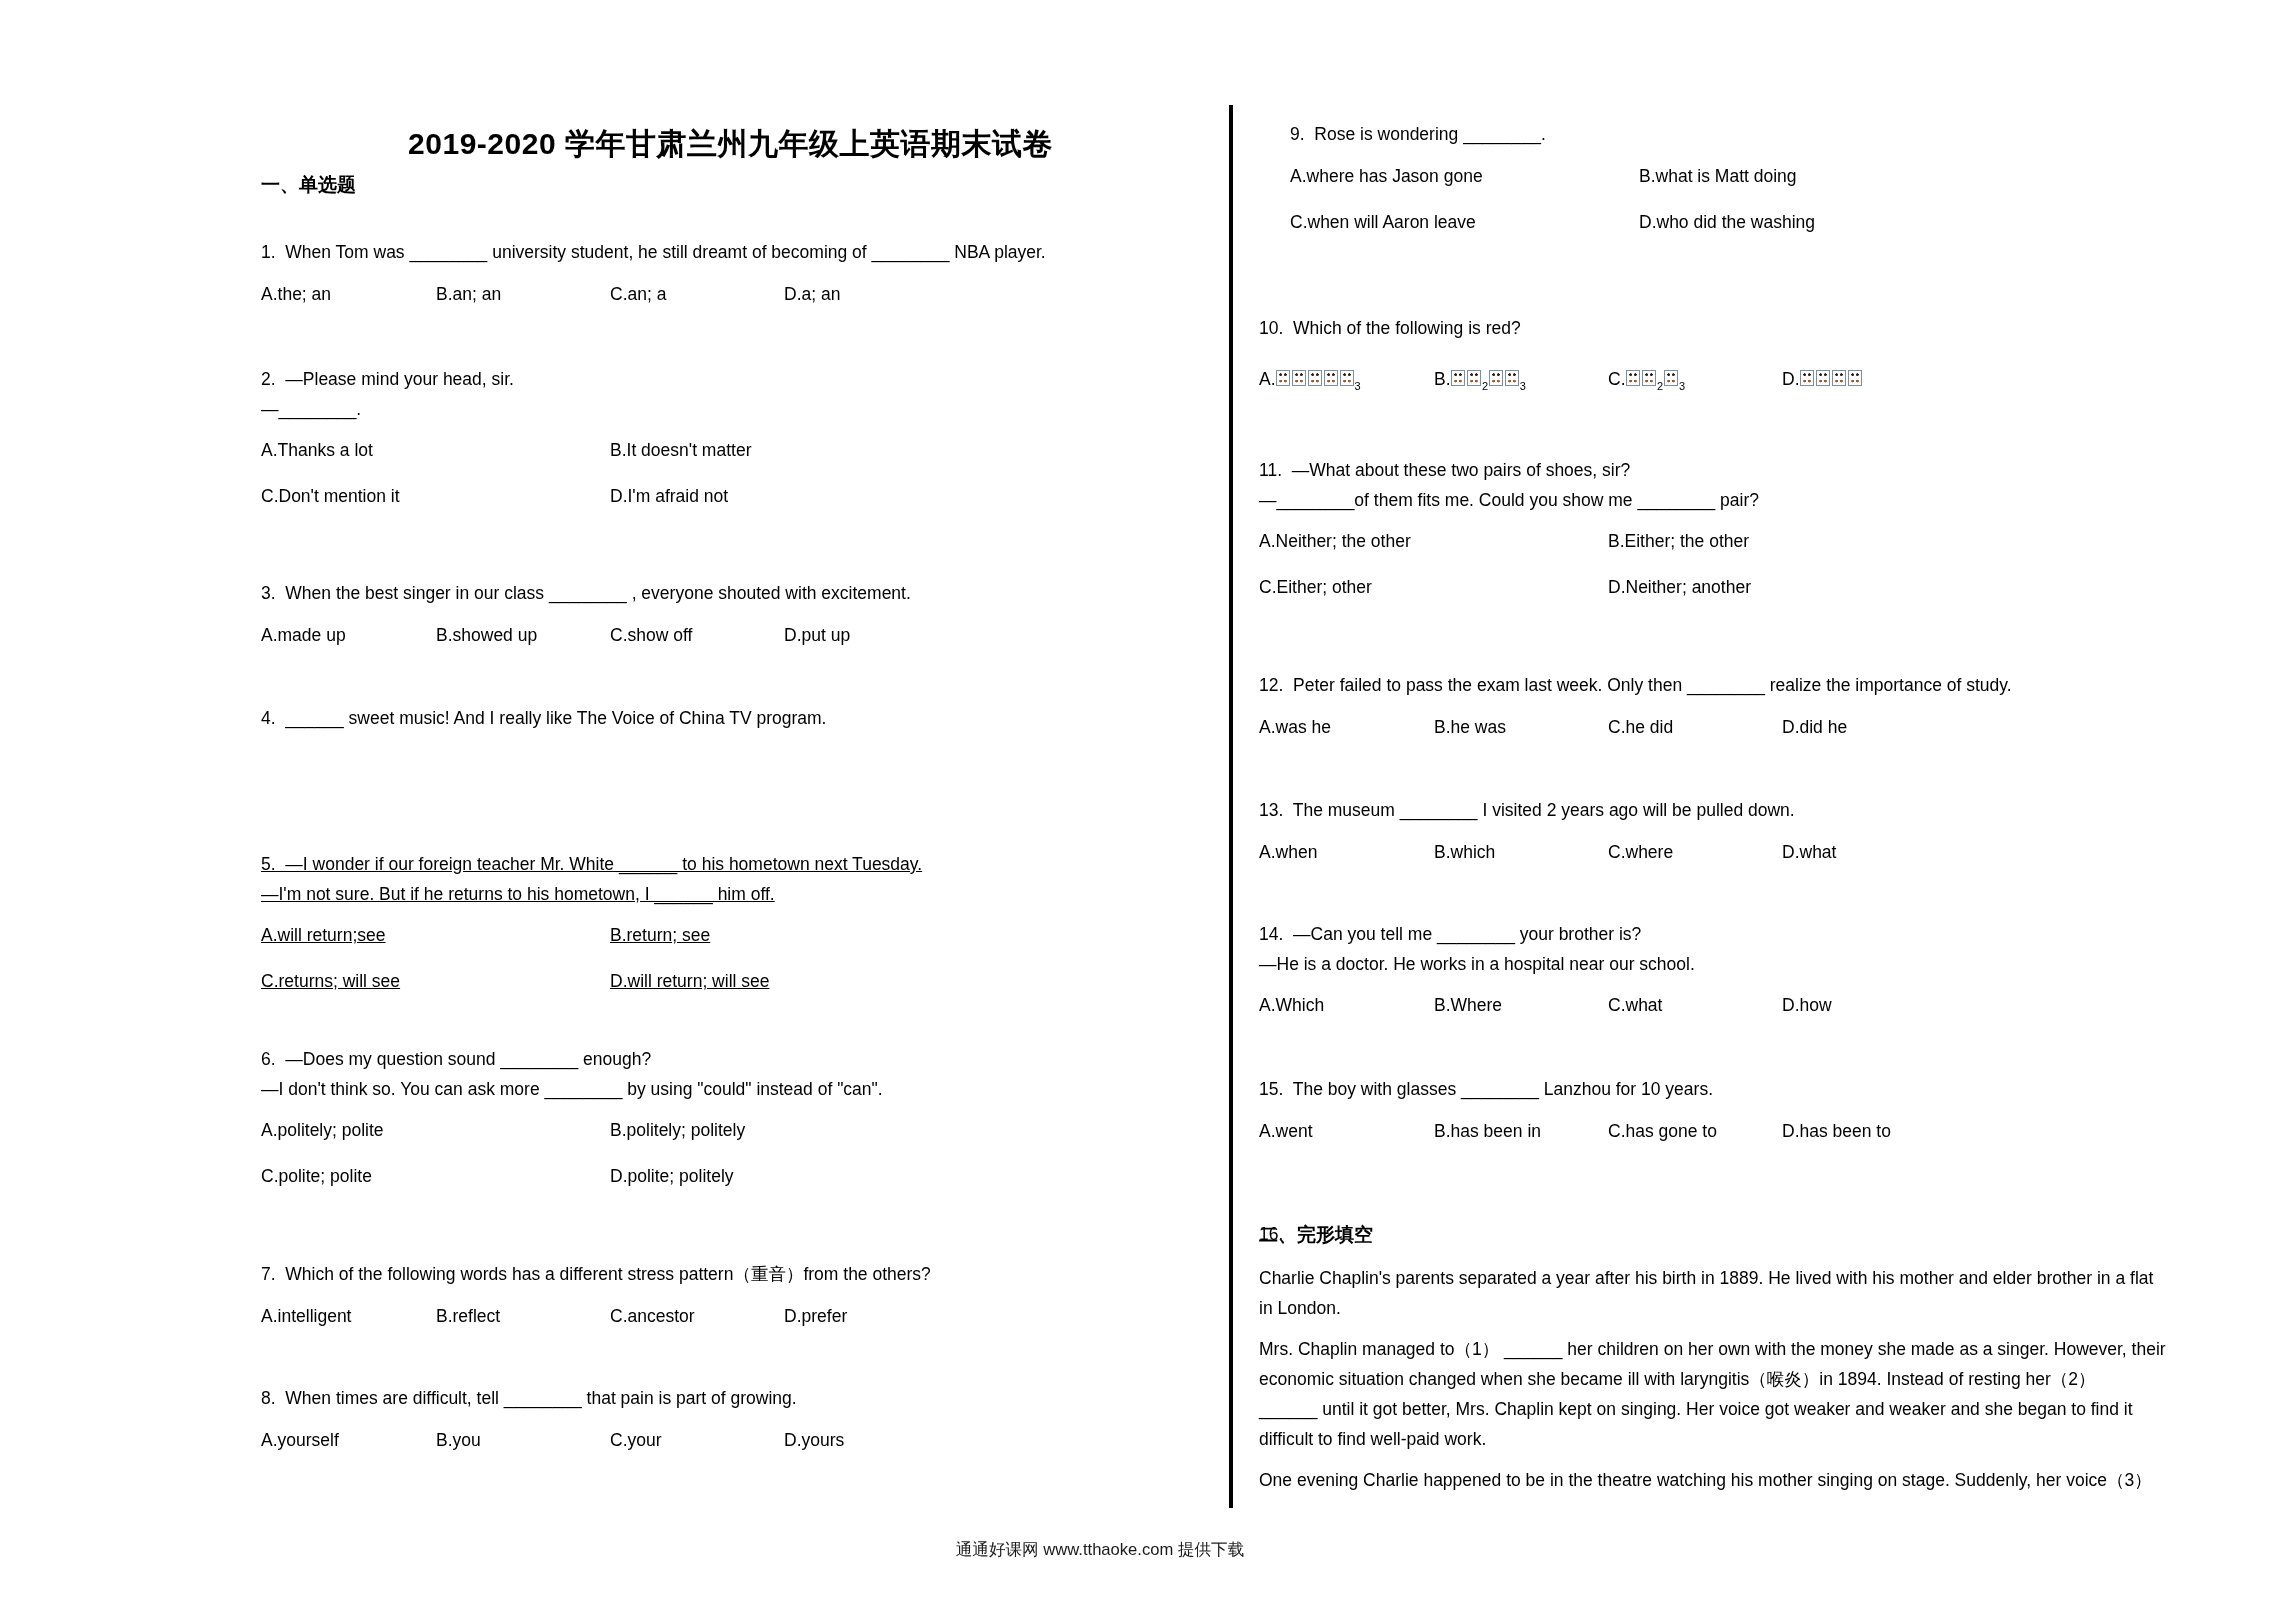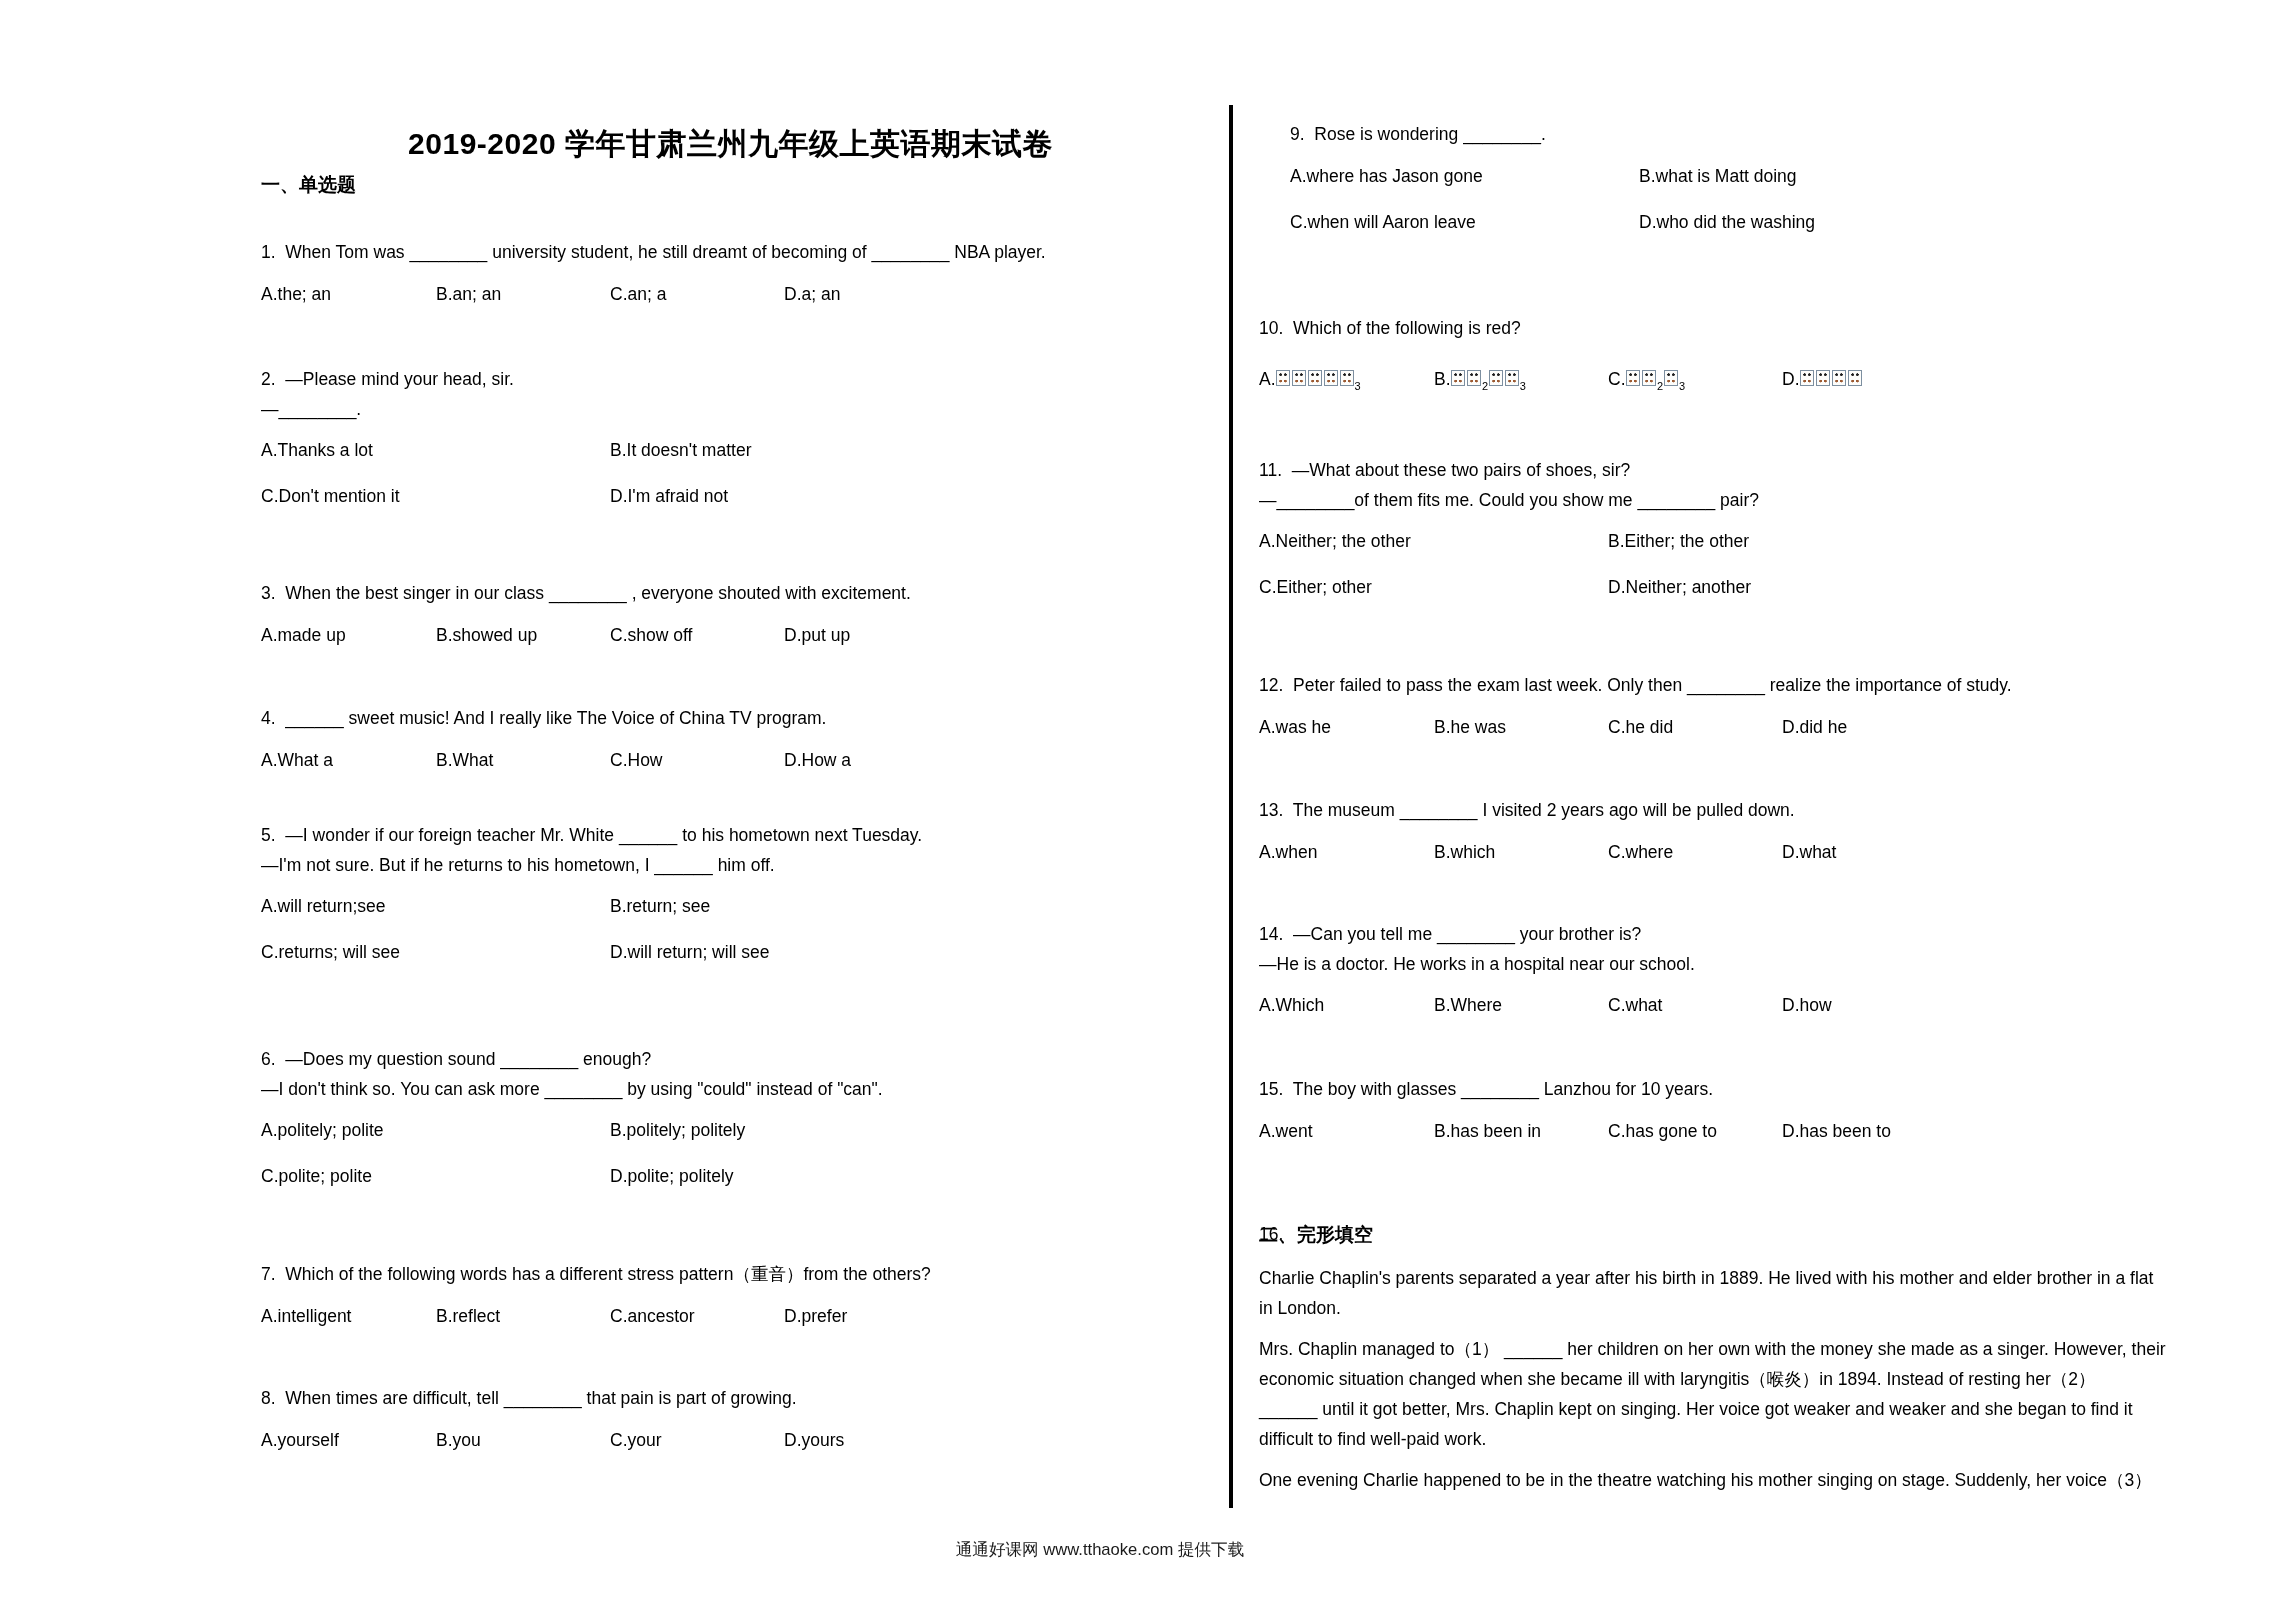--- a/index.html
+++ b/index.html
@@ -131,28 +131,22 @@
       <div class="qline">3.  When the best singer in our class ________ , everyone shouted with excitement.</div>
       <div class="options row4">
         <div class="opt">A.made up</div>
         <div class="opt">B.showed up</div>
         <div class="opt">C.show off</div>
         <div class="opt">D.put up</div>
       </div>
     </div>
     <div class="question" style="left: 261px; top: 704px;">
       <div class="qline">4.  ______ sweet music! And I really like The Voice of China TV program.</div>
-      <div class="options row4">
-        <div class="opt">A.What a</div>
-        <div class="opt">B.What</div>
-        <div class="opt">C.How</div>
-        <div class="opt">D.How a</div>
-      </div>
-    </div>
-    <div class="question" style="left: 261px; top: 821px;">
+    </div>
+    <div class="question" style="left: 261px; top: 850px; text-decoration: underline;">
       <div class="qline">5.  —I wonder if our foreign teacher Mr. White ______ to his hometown next Tuesday.</div>
       <div class="qline">—I'm not sure. But if he returns to his hometown, I ______ him off.</div>
       <div class="options grid2">
         <div class="opt">A.will return;see</div>
         <div class="opt">B.return; see</div>
         <div class="opt">C.returns; will see</div>
         <div class="opt">D.will return; will see</div>
       </div>
     </div>
     <div class="question" style="left: 261px; top: 1045px;">

